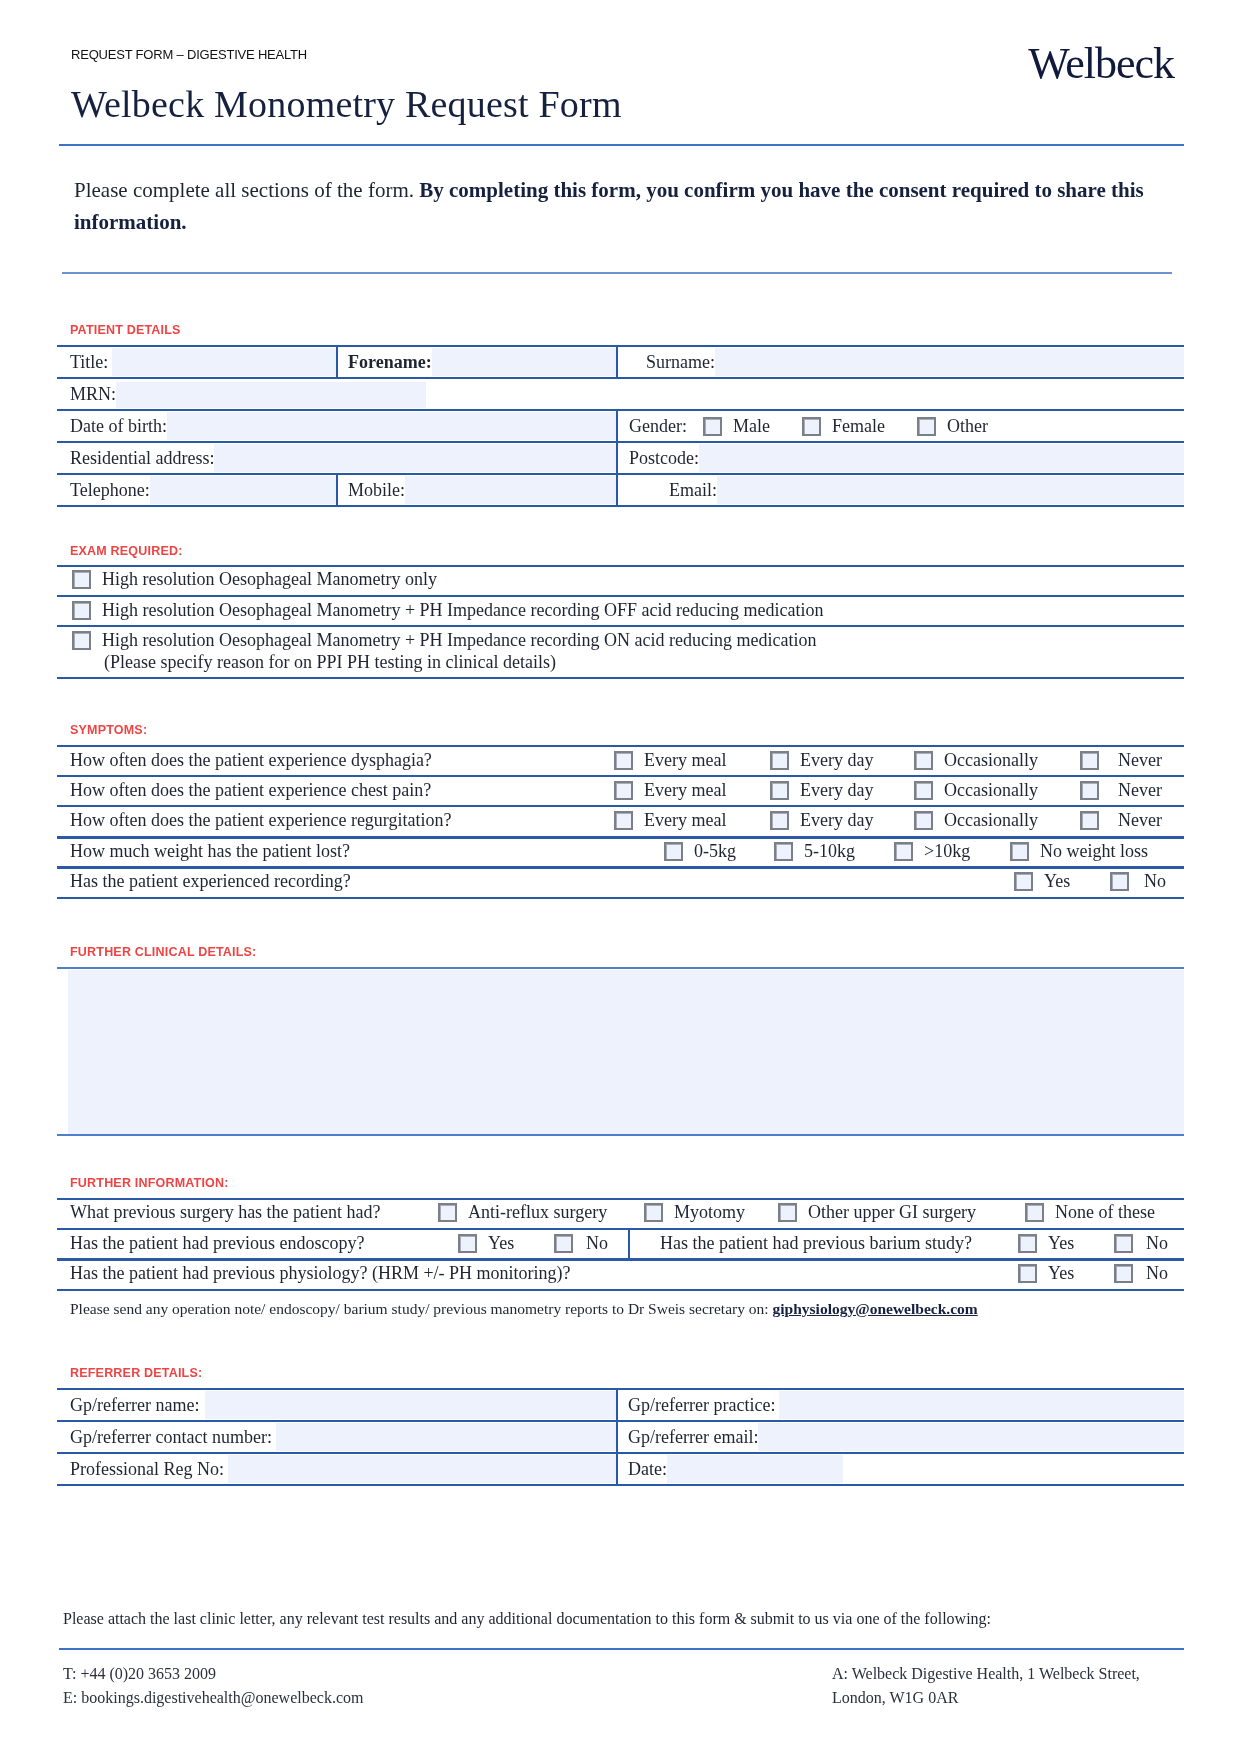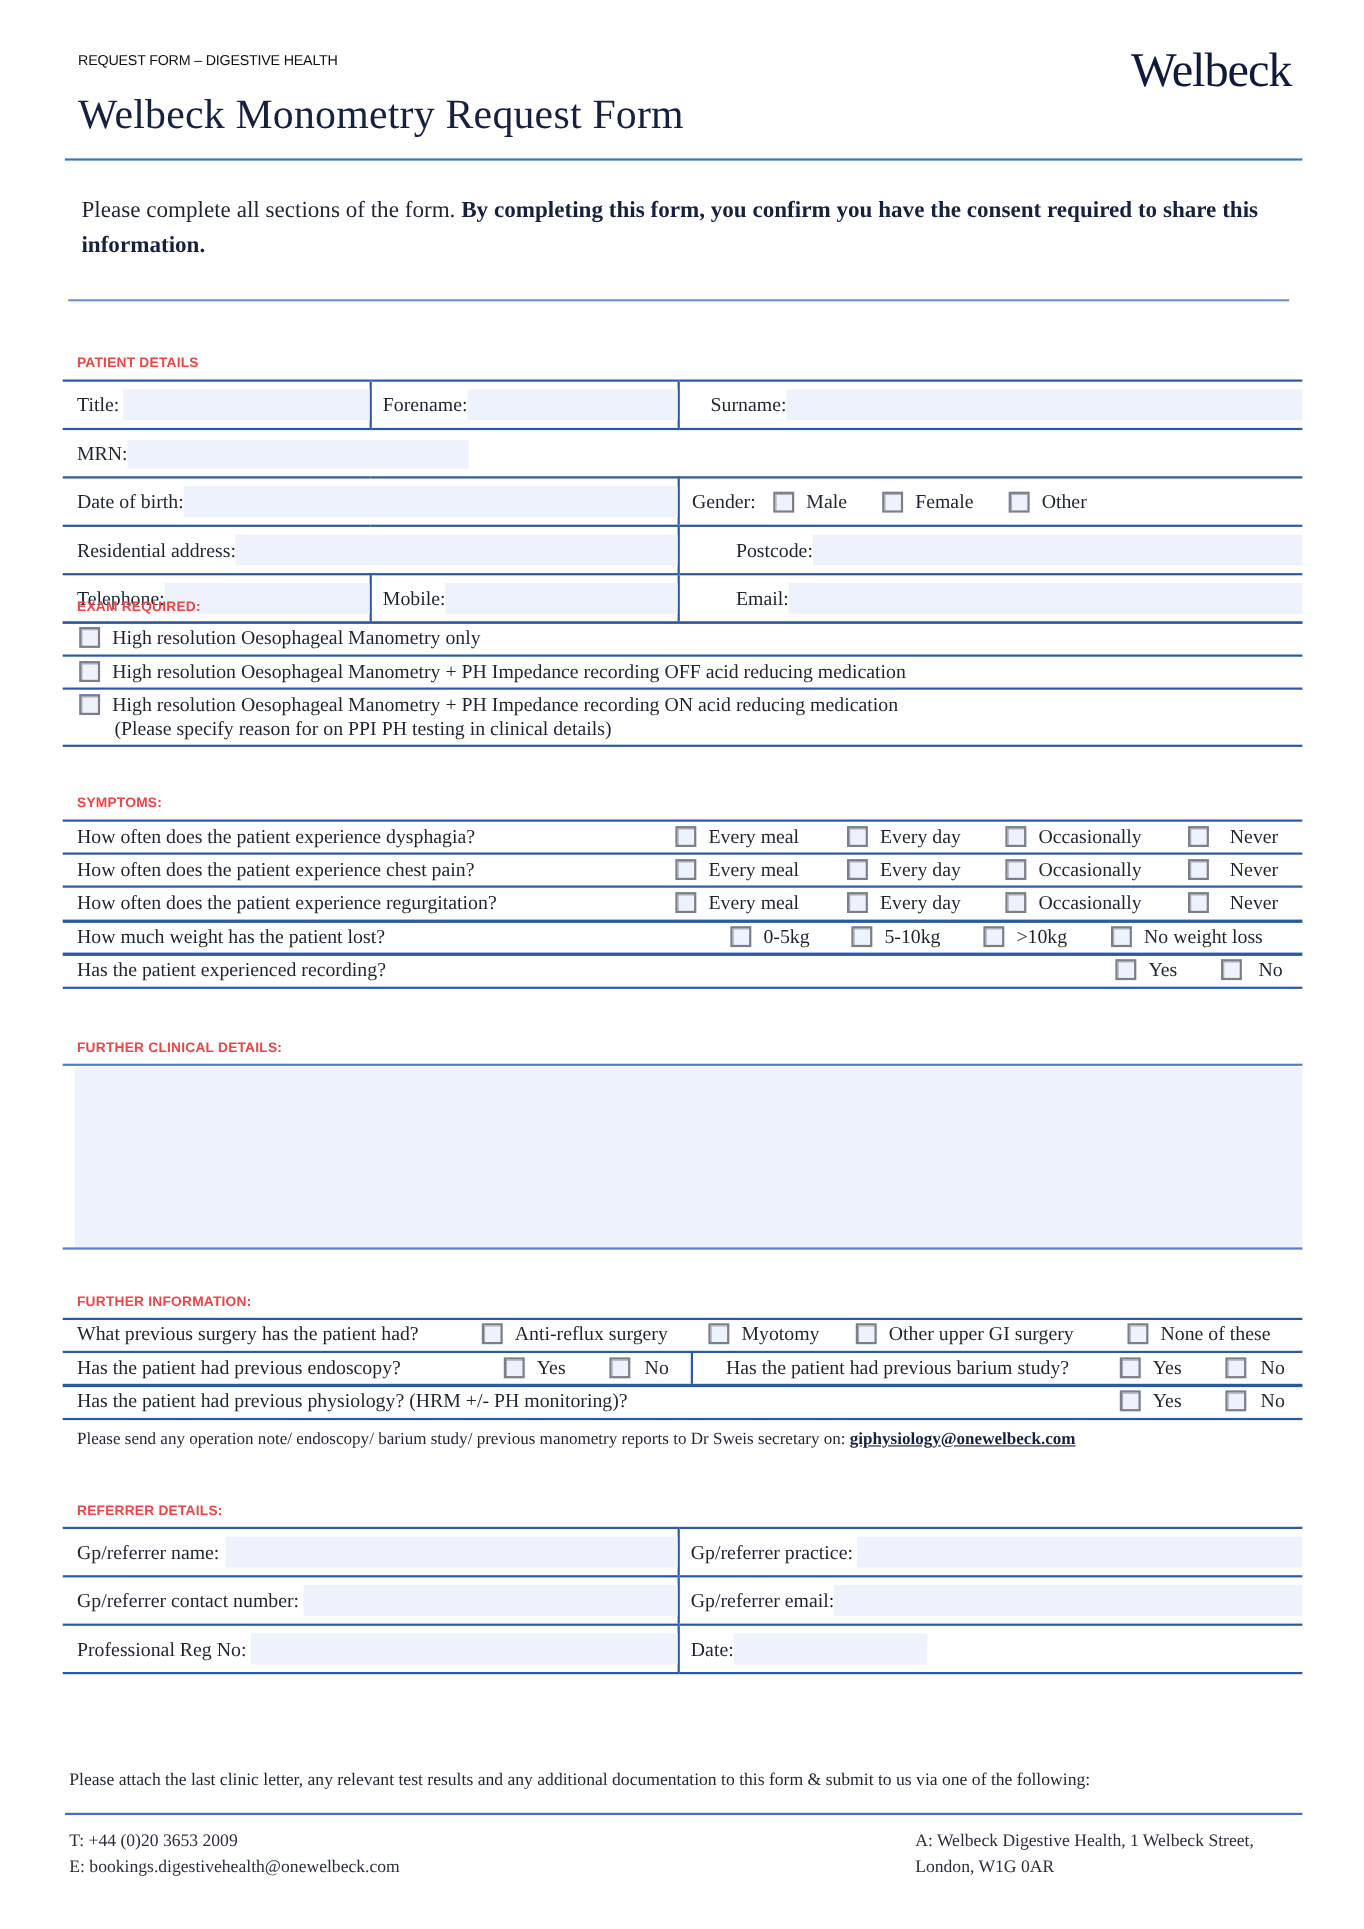--- a/index.html
+++ b/index.html
@@ -7,21 +7,21 @@
   body { position: relative; font-family: "Liberation Serif", "DejaVu Serif", serif; color: #1f2433; overflow: hidden; }
   .abs { position: absolute; }
   .kicker { left: 71px; top: 47px; font-family: "Liberation Sans", "DejaVu Sans", sans-serif; font-size: 13px; color: #111; letter-spacing: -0.2px; }
   .title { left: 71px; top: 82px; font-size: 38px; color: #16213f; font-weight: normal; letter-spacing: 0.2px; }
   .logo { right: 66px; top: 38px; font-size: 44px; color: #0f1a3d; letter-spacing: -1px; font-family: "Liberation Serif", "DejaVu Serif", serif; }
   .rule { height: 2px; background: #3d72c4; }
   .intro { left: 74px; top: 174px; width: 1100px; font-size: 21px; line-height: 32px; color: #1f2433; }
   .intro b { color: #16213f; }
   .sec-title { font-family: "Liberation Sans", "DejaVu Sans", sans-serif; font-weight: bold; font-size: 12.5px; color: #ef4444; letter-spacing: 0.2px; }
   table.grid { position: absolute; left: 57px; width: 1127px; border-collapse: collapse; font-size: 18px; }
-  table.grid td { border-top: 2px solid #2a5aa6; border-bottom: 2px solid #2a5aa6; height: 44px; padding: 0; vertical-align: middle; }
+  table.grid td { border-top: 2px solid #2a5aa6; border-bottom: 2px solid #2a5aa6; height: 32px; padding: 0; vertical-align: middle; }
   .lbl { white-space: nowrap; padding-left: 13px; color: #1f2433; }
   .cell { display: flex; align-items: stretch; height: 28px; }
   .cell .lbl { display: flex; align-items: center; }
   .fill { flex: 1; background: #eef2fd; }
   .vline { border-left: 2px solid #2a5aa6; }
   .cb { display: inline-block; width: 19px; height: 19px; background: #eef2fd; border: 2px solid #7b7f88; box-shadow: inset 1px 1px 0 #a9adb6; vertical-align: middle; }
   .opt { display: inline-flex; align-items: center; gap: 11px; white-space: nowrap; }
   .hline { position: absolute; left: 57px; width: 1127px; height: 2px; background: #2a5aa6; }
   .textline { position: absolute; font-size: 18px; color: #1f2433; white-space: nowrap; }
   .clin-box { position: absolute; left: 68px; top: 970px; width: 1116px; height: 164px; background: #eef2fd; }
@@ -47,21 +47,21 @@
   <tbody>
       <tr>
     <td style="width:280px;">
           <div class="cell">
             <span class="lbl">Title:</span>
             <span class="fill" style="margin-left:4px;"></span>
           </div>
         </td>
     <td class="vline" style="width:280px;">
           <div class="cell">
-            <span class="lbl" style="padding-left:10px;">Forename:</span>
+            <span class="lbl" style="padding-left:10px;font-weight:bold;">Forename:</span>
             <span class="fill"></span>
           </div>
         </td>
     <td class="vline">
           <div class="cell">
             <span class="lbl" style="padding-left:28px;">Surname:</span>
             <span class="fill"></span>
           </div>
         </td>
   </tr>
@@ -100,21 +100,21 @@
   </tr>
   <tr>
     <td colspan="2">
           <div class="cell">
             <span class="lbl">Residential address:</span>
             <span class="fill"></span>
           </div>
         </td>
     <td class="vline">
           <div class="cell">
-            <span class="lbl" style="padding-left:11px;margin-left:40px;">Postcode:</span>
+            <span class="lbl" style="padding-left:11px;">Postcode:</span>
             <span class="fill"></span>
           </div>
         </td>
   </tr>
   <tr>
     <td>
           <div class="cell">
             <span class="lbl">Telephone:</span>
             <span class="fill"></span>
           </div>

